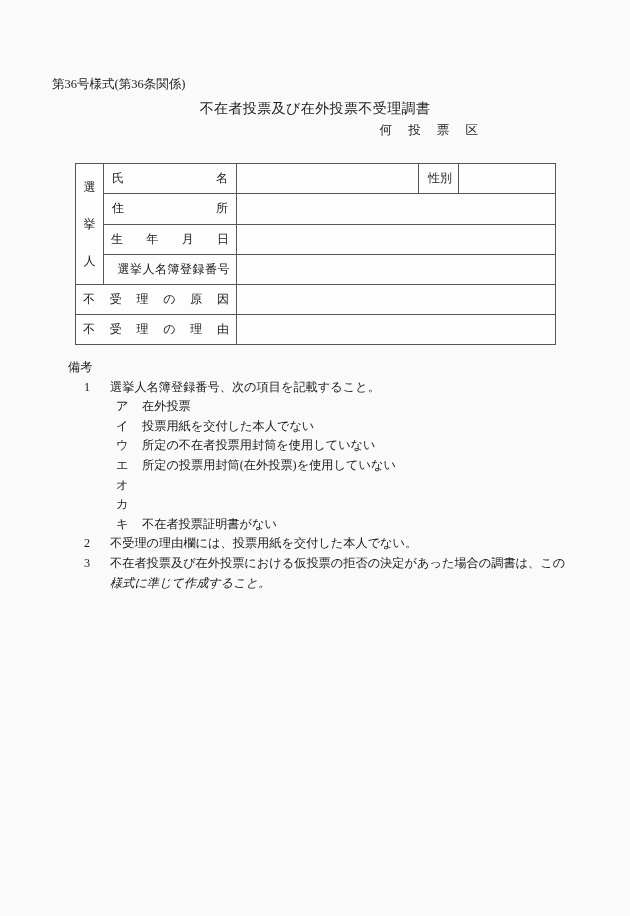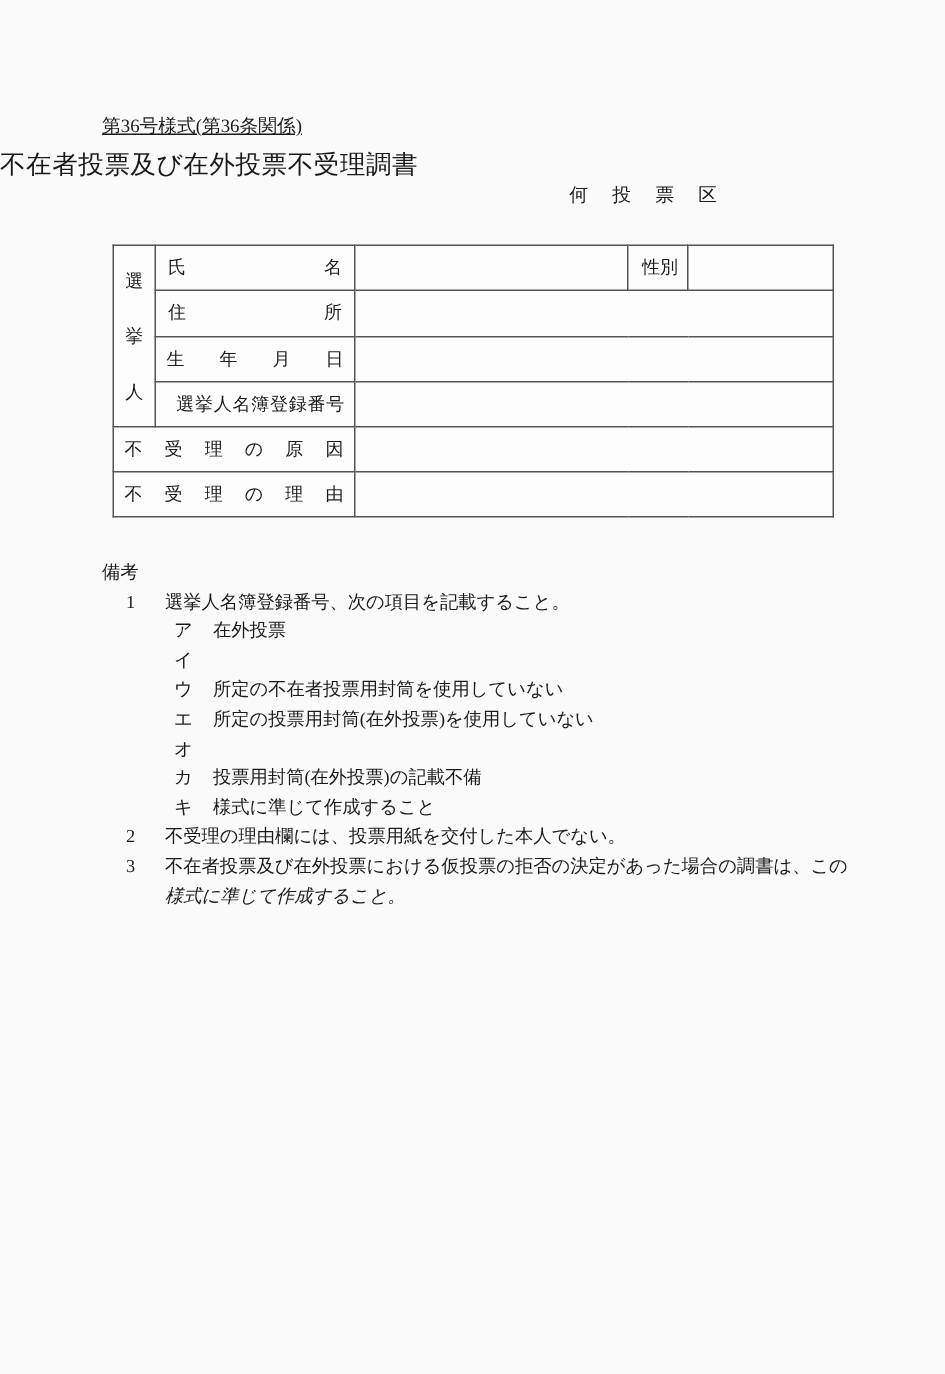--- a/index.html
+++ b/index.html
@@ -17,34 +17,33 @@
   .page {
     position: relative;
     width: 630px;
     height: 916px;
     box-sizing: border-box;
   }
 
   
   .form-number {
     position: absolute;
-    left: 68px;
+    left: 52px;
     top: 78px;
     font-size: 12.5px;
     line-height: 1.1;
     white-space: nowrap;
-    text-decoration: underline;
   }
   .doc-title {
     position: absolute;
     left: 0;
     top: 101px;
     width: 630px;
-    text-align: left;
-    font-size: 17px;
+    text-align: center;
+    font-size: 14px;
     line-height: 1.1;
     letter-spacing: 0.4px;
   }
   .district-line {
     position: absolute;
     left: 0;
     top: 124px;
     width: 616px;
     text-align: center;
     padding-left: 248px;
@@ -128,21 +127,21 @@
     display: flex;
     justify-content: space-between;
     padding: 0 3px;
     box-sizing: border-box;
   }
 
   
   .notes {
     position: absolute;
     left: 68px;
-    top: 372px;
+    top: 358px;
     width: 500px;
     font-size: 12.2px;
     line-height: 19.6px;
   }
   .notes-heading {
     margin: 0 0 0 0;
   }
   .note-row {
     display: flex;
     align-items: baseline;
@@ -264,39 +263,39 @@
       <span class="note-marker">1</span>
       <span class="note-text">選挙人名簿登録番号、次の項目を記載すること。</span>
     </div>
 
     <div class="note-row lvl2">
       <span class="note-marker">ア</span>
       <span class="note-text">在外投票</span>
     </div>
     <div class="note-row lvl2">
       <span class="note-marker">イ</span>
+      <span class="note-text">投票用紙を交付した本人でない</span>
     </div>
     <div class="note-row lvl2">
       <span class="note-marker">ウ</span>
       <span class="note-text">所定の不在者投票用封筒を使用していない</span>
     </div>
     <div class="note-row lvl2">
       <span class="note-marker">エ</span>
       <span class="note-text">所定の投票用封筒(在外投票)を使用していない</span>
     </div>
     <div class="note-row lvl2">
       <span class="note-marker">オ</span>
     </div>
     <div class="note-row lvl2">
       <span class="note-marker">カ</span>
-      <span class="note-text">投票用封筒(在外投票)の記載不備</span>
     </div>
     <div class="note-row lvl2">
       <span class="note-marker">キ</span>
-      <span class="note-text">様式に準じて作成すること</span>
+      <span class="note-text">不在者投票証明書がない</span>
     </div>
 
     <div class="note-row lvl1">
       <span class="note-marker">2</span>
       <span class="note-text">不受理の理由欄には、投票用紙を交付した本人でない。</span>
     </div>
 
     <div class="note-row lvl1">
       <span class="note-marker">3</span>
       <span class="note-text">不在者投票及び在外投票における仮投票の拒否の決定があった場合の調書は、この</span>

